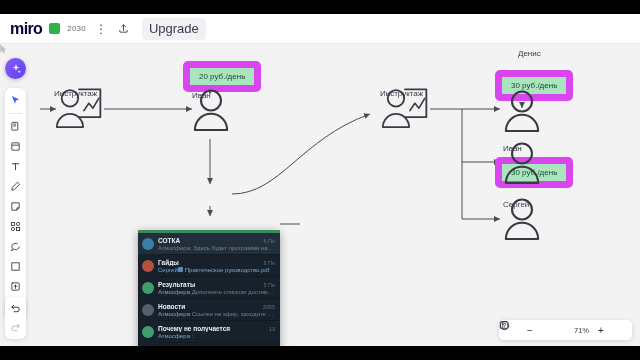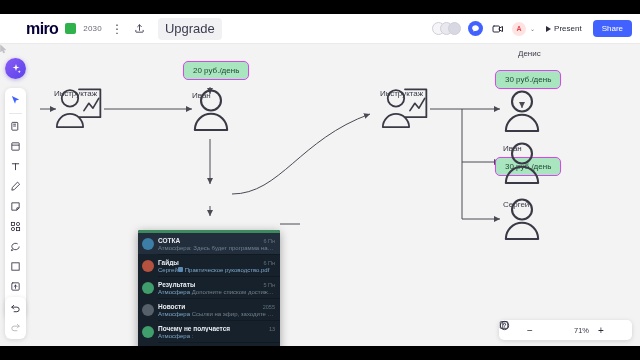--- a/index.html
+++ b/index.html
@@ -37,21 +37,21 @@
   }
 
   
   .header {
     position: absolute; left: 0; top: 0;
     width: 640px; height: 30px;
     background: #ffffff;
     display: flex; align-items: center;
     border-bottom: 1px solid #eaeaea;
   }
-  .hdr-left { display: flex; align-items: center; gap: 7px; padding-left: 26px; }
+  .hdr-left { display: flex; align-items: center; gap: 7px; padding-left: 10px; }
   .miro-logo {
     font-family: "Liberation Sans", sans-serif;
     font-weight: 700; font-size: 16px; letter-spacing: -0.6px;
     color: #050038;
   }
   .board-chip {
     width: 11px; height: 11px; border-radius: 2px; background: #2fb24c;
   }
   .board-name { font-size: 8px; color: #6b6b7b; letter-spacing: 0.2px; }
   .hdr-icon {
@@ -161,21 +161,21 @@
   }
   .node-label {
     font-size: 8px; color: #3a3a46; margin-top: 3px;
     white-space: nowrap;
   }
   .node-label.above { margin-top: 0; margin-bottom: 3px; }
 
   .tag {
     position: absolute;
     background: #a9e6bf;
-    border: 1px solid #d946ef;
+    border: 7px solid #d946ef;
     border-radius: 5px;
     font-size: 8px; color: #1c4a30;
     padding: 4px 9px;
     white-space: nowrap;
     cursor: pointer;
   }
 
   
   .tg-panel {
     position: absolute; left: 138px; top: 186px;
@@ -262,45 +262,20 @@
         <div class="hdr-icon">
           <svg width="11" height="11" viewBox="0 0 24 24" fill="none" stroke="#3b3b4f" stroke-width="2" stroke-linecap="round" stroke-linejoin="round">
             <path d="M12 16V4"></path>
               <path d="M8 8l4-4 4 4"></path>
               <path d="M4 16v3a1 1 0 001 1h14a1 1 0 001-1v-3"></path>
           </svg>
         </div>
         <button class="upgrade-btn">Upgrade</button>
       </div>
 
-      <div class="hdr-right">
-        <div class="avatars">
-          <div class="av av1"></div>
-          <div class="av av2"></div>
-          <div class="av av3"></div>
-        </div>
-        <div class="round-ic chat-ic">
-          <svg width="9" height="9" viewBox="0 0 24 24" fill="#fff">
-            <path d="M12 3C6.9 3 3 6.4 3 10.6c0 2.4 1.3 4.6 3.4 6L6 20l3.7-1.6c.7.1 1.5.2 2.3.2 5.1 0 9-3.4 9-7.6S17.1 3 12 3z"></path>
-          </svg>
-        </div>
-        <div class="round-ic vid-ic">
-          <svg width="12" height="12" viewBox="0 0 24 24" fill="none" stroke="#2b2b3d" stroke-width="2" stroke-linecap="round" stroke-linejoin="round">
-            <rect x="2" y="6" width="13" height="12" rx="2"></rect>
-              <path d="M15 10l6-3v10l-6-3z"></path>
-          </svg>
-        </div>
-        <div class="red-av">A</div>
-        <div class="caret">⌄</div>
-        <button class="present-btn">
-          <span class="play-tri"></span>
-          <span>Present</span>
-        </button>
-        <button class="share-btn">Share</button>
-      </div>
     </div>
 
     <div class="canvas">
 
       <svg width="640" height="302">
         <defs>
           <marker id="ah" markerWidth="7" markerHeight="7" refX="6" refY="3" orient="auto">
             <path d="M0,0 L6,3 L0,6 z" fill="#4a4a55"></path>
           </marker>
         </defs>

